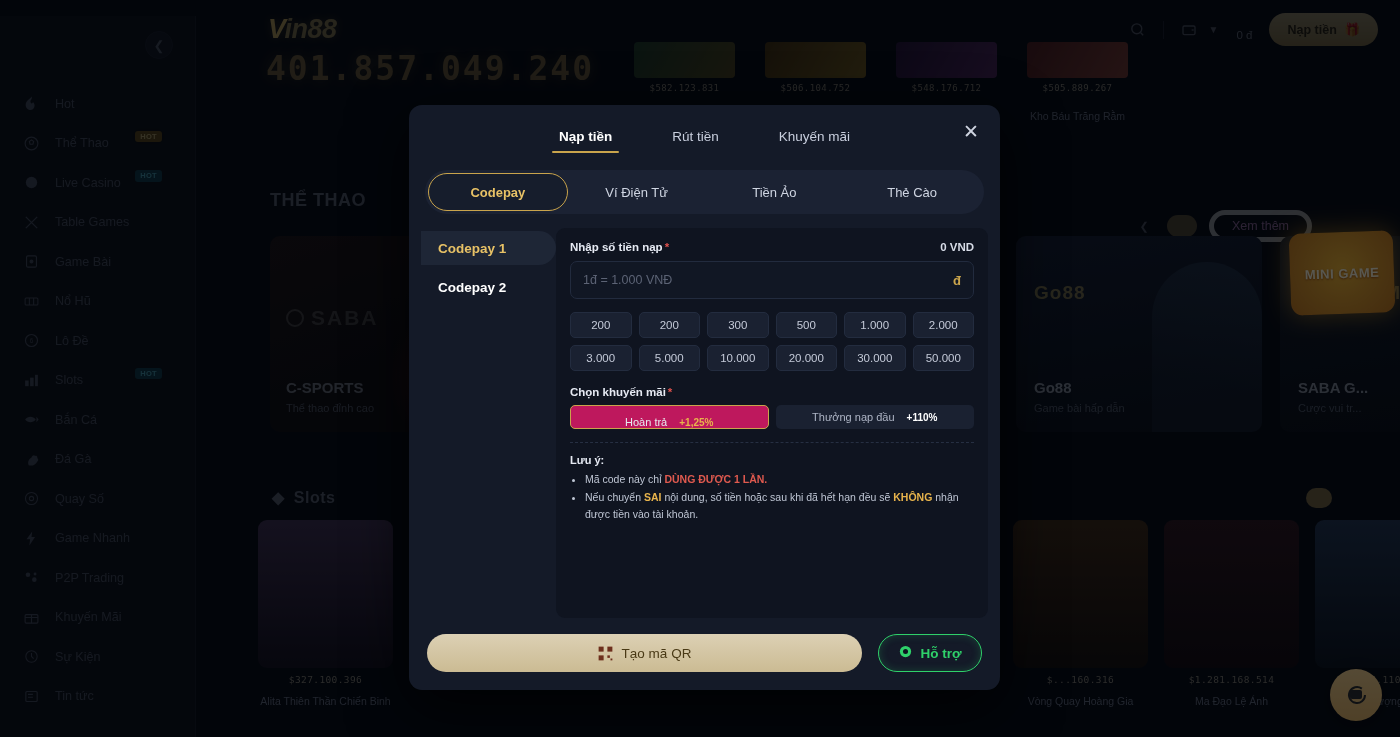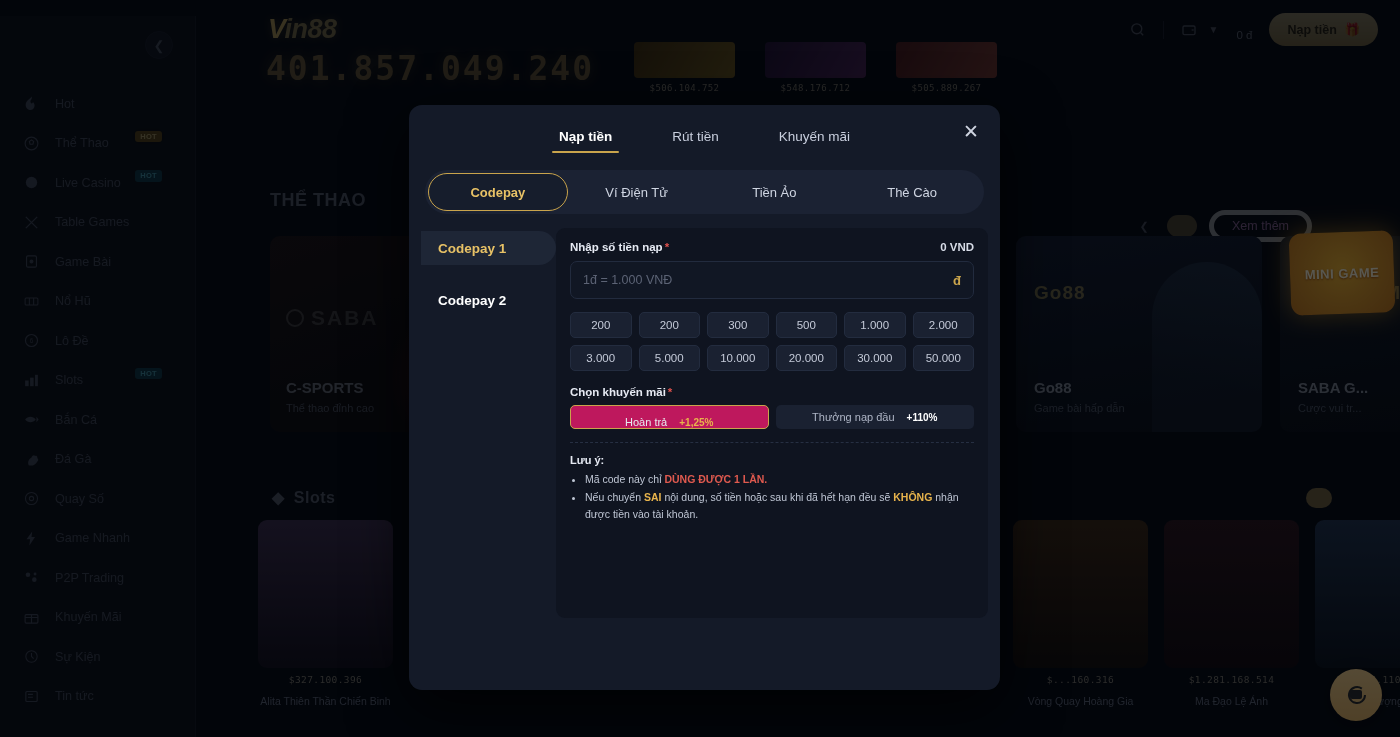--- a/index.html
+++ b/index.html
@@ -180,21 +180,21 @@
     flex: 1; height: 38px; border-radius: 19px; display: flex; align-items: center; justify-content: center;
     font-size: 13px; color: #cfd5e2;
   }
   .seg.active { color: #e8c266; font-weight: bold; border: 1px solid #c9a44c; background: #161d2c; }
 
   .modal-body { display: flex; margin: 14px 12px 0; height: 390px; }
   .side-list { width: 135px; padding-top: 3px; }
   .side-item {
     height: 34px; display: flex; align-items: center; padding-left: 17px;
     font-size: 13.5px; font-weight: bold; color: #ffffff; border-radius: 0 17px 17px 0;
-    margin-bottom: 18px;
+    margin-bottom: 5px;
   }
   .side-item.active { color: #e8c266; background: #1e2636; }
 
   .panel {
     flex: 1; background: #0f1420; border-radius: 9px; padding: 13px 14px 0;
     position: relative; overflow: hidden;
   }
   .field-row { display: flex; align-items: center; justify-content: space-between; }
   .field-label { font-size: 11.5px; font-weight: bold; color: #e6eaf3; }
   .req { color: #e0524d; margin-left: 2px; }
@@ -437,20 +437,25 @@
           <span class="hdr-chev">▼</span>
           <div class="hdr-bal">0 đ</div>
           <div class="btn-nap">
             <span>Nạp tiền</span>
             <span class="gift">🎁</span>
           </div>
         </div>
       </div>
 
       <div class="game-strip" id="topStrip">
+          <div class="gs-card">
+            <div class="gs-img" style="background:linear-gradient(120deg,#2e5a3a,#7b6a2a)"></div>
+            <div class="gs-amt">$582.123.831</div>
+            <div class="gs-name"></div>
+          </div>
           <div class="gs-card">
             <div class="gs-img" style="background:linear-gradient(120deg,#6a4a12,#b08a2a)"></div>
             <div class="gs-amt">$506.104.752</div>
             <div class="gs-name"></div>
           </div>
           <div class="gs-card">
             <div class="gs-img" style="background:linear-gradient(120deg,#3a1c55,#7a3a8a)"></div>
             <div class="gs-amt">$548.176.712</div>
             <div class="gs-name">Đoá Hồng Tình Yêu</div>
           </div>
@@ -622,14 +627,37 @@
         <div class="note">
           <div class="note-title">Lưu ý:</div>
           <ul>
             <li><span>Mã code này chỉ </span><span class="hl-red">DÙNG ĐƯỢC 1 LẦN.</span></li>
             <li><span>Nếu chuyển </span><span class="hl-amber">SAI</span><span> nội dung, số tiền hoặc sau khi đã hết hạn đều sẽ </span><span class="hl-amber">KHÔNG</span><span> nhận được tiền vào tài khoản.</span></li>
           </ul>
         </div>
       </div>
     </div>
 
+    <div class="modal-foot">
+      <div class="btn-qr">
+        <span class="qr-glyph">
+          <svg viewBox="0 0 24 24" width="15" height="15" fill="#6d2f1c">
+              <rect x="1" y="1" width="8" height="8"></rect>
+              <rect x="15" y="1" width="8" height="8"></rect>
+              <rect x="1" y="15" width="8" height="8"></rect>
+              <rect x="15" y="15" width="4" height="4"></rect>
+              <rect x="20" y="20" width="3" height="3"></rect>
+            </svg>
+        </span>
+        <span>Tạo mã QR</span>
+      </div>
+      <div class="btn-help">
+        <span>
+          <svg viewBox="0 0 24 24" width="15" height="15" fill="#2fd16a">
+              <circle cx="12" cy="12" r="9"></circle>
+              <circle cx="12" cy="12" r="4" fill="#0f1420"></circle>
+            </svg>
+        </span>
+        <span>Hỗ trợ</span>
+      </div>
+    </div>
   </div>
 </div>
 
 </body></html>

